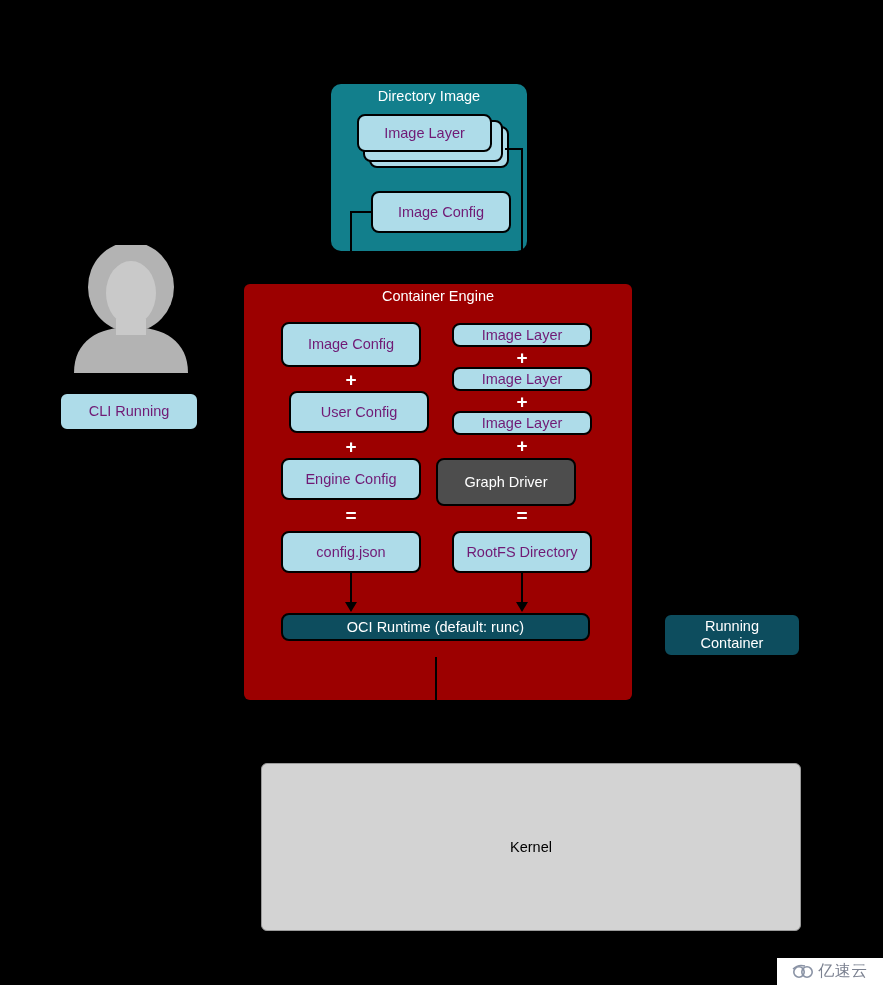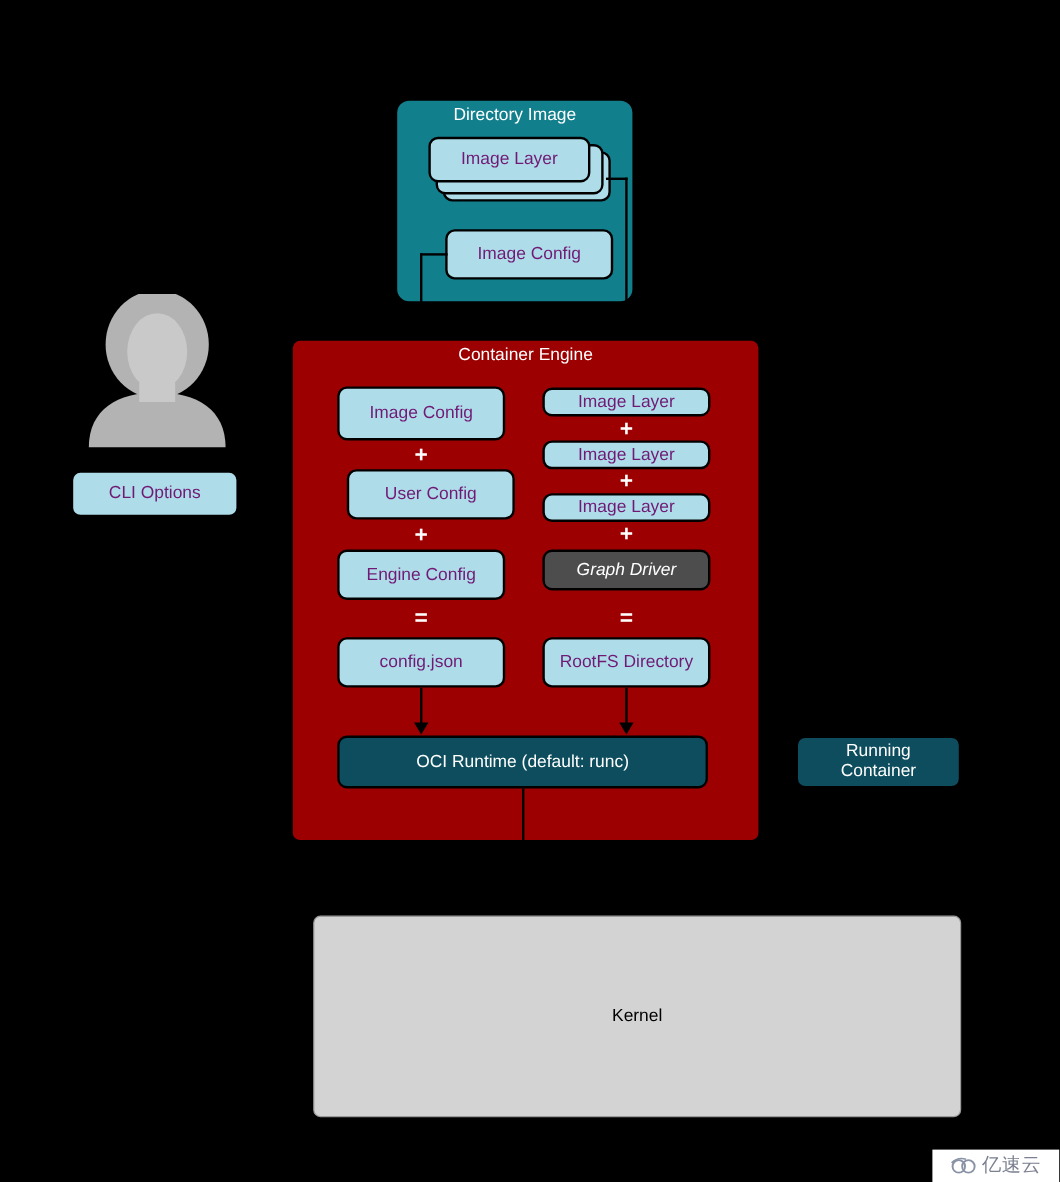--- a/index.html
+++ b/index.html
@@ -150,21 +150,21 @@
   <div class="arrow-down" style="left:516px; top:302px;"></div>
 
   <svg class="avatar" style="left:64px; top:245px;" width="134" height="128" viewBox="0 0 134 128">
     <ellipse cx="67" cy="42" rx="43" ry="45" fill="#b3b3b3"></ellipse>
     <path d="M10 128 C10 96 34 82 67 82 C100 82 124 96 124 128 Z" fill="#b3b3b3"></path>
     <ellipse cx="67" cy="48" rx="25" ry="32" fill="#c9c9c9"></ellipse>
     <path d="M52 74 h30 v16 h-30 Z" fill="#c9c9c9"></path>
   </svg>
 
   <div class="node lightblue" style="left:59px; top:392px; width:140px; height:39px;">
-    <span>CLI Options</span>
+    <span>CLI Running</span>
   </div>
 
   <div class="line-h" style="left:230px; top:410px; width:40px;"></div>
   <div class="arrow-right" style="left:268px; top:405px;"></div>
 
   <div class="group eng-group" style="left:244px; top:284px; width:388px; height:416px;">
     <div class="group-title" style="top:4px;">Container Engine</div>
   </div>
 
   <div class="node lightblue" style="left:281px; top:322px; width:140px; height:45px;">
@@ -197,33 +197,33 @@
   <div class="node lightblue" style="left:452px; top:367px; width:140px; height:24px;">
     <span>Image Layer</span>
   </div>
   <div class="op" style="left:452px; top:392px; width:140px;">+</div>
 
   <div class="node lightblue" style="left:452px; top:411px; width:140px; height:24px;">
     <span>Image Layer</span>
   </div>
   <div class="op" style="left:452px; top:436px; width:140px;">+</div>
 
-  <div class="node graydark" style="left:452px; top:458px; width:140px; height:34px;font-style:italic;">
+  <div class="node graydark" style="left:436px; top:458px; width:140px; height:48px;">
     <span>Graph Driver</span>
   </div>
   <div class="op" style="left:452px; top:506px; width:140px;">=</div>
 
   <div class="node lightblue" style="left:452px; top:531px; width:140px; height:42px;">
     <span>RootFS Directory</span>
   </div>
 
   <div class="line-v" style="left:521px; top:573px; height:31px;"></div>
   <div class="arrow-down" style="left:516px; top:602px;"></div>
 
-  <div class="node darkteal" style="left:281px; top:613px; width:309px; height:44px;">
+  <div class="node darkteal" style="left:281px; top:613px; width:309px; height:28px;">
     <span>OCI Runtime (default: runc)</span>
   </div>
 
   <div class="line-v" style="left:435px; top:657px; height:43px;"></div>
 
   <div class="node darkteal" style="left:663px; top:613px; width:138px; height:44px; flex-direction:column;">
     <span>Running</span>
     <span>Container</span>
   </div>
 

